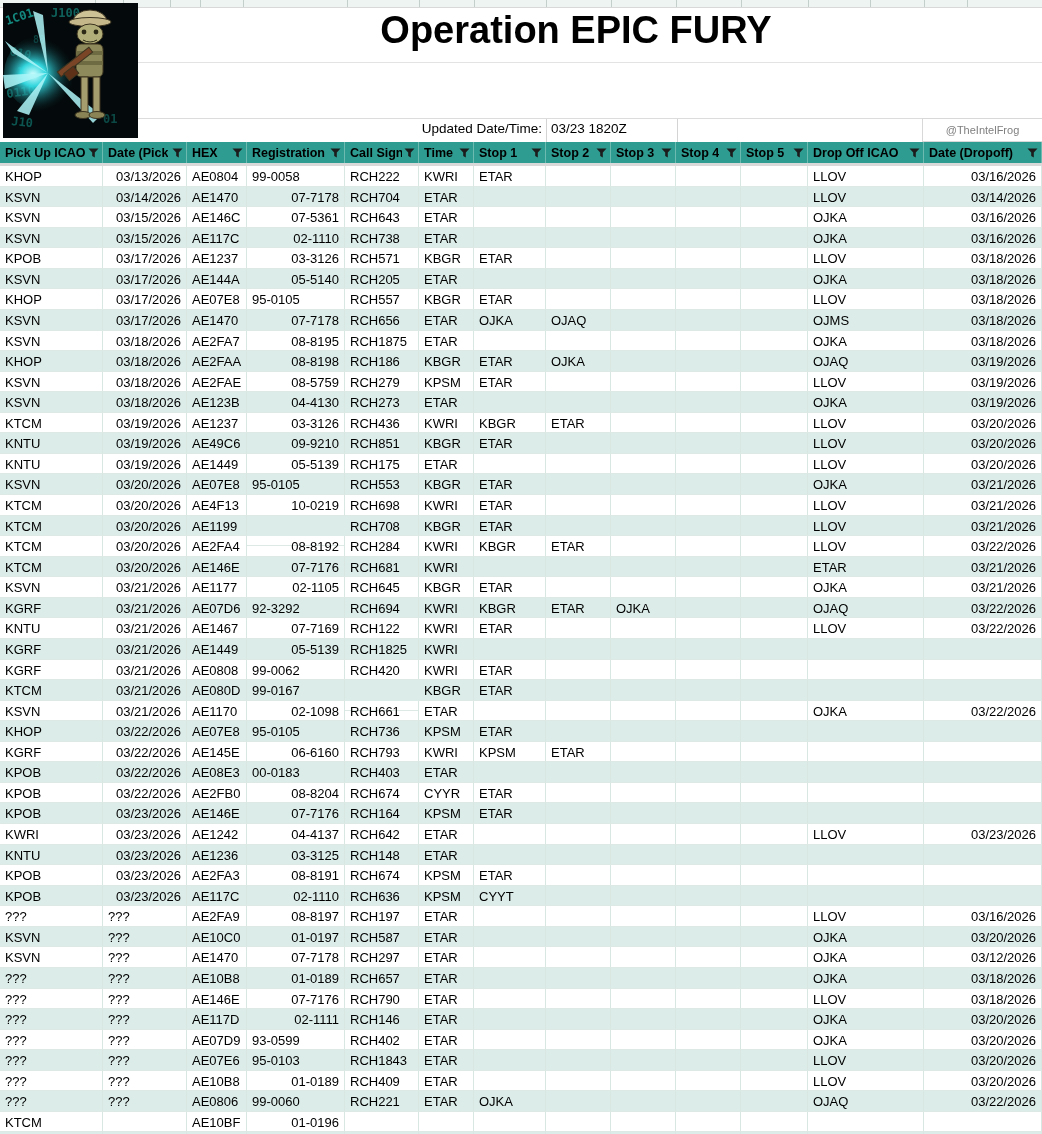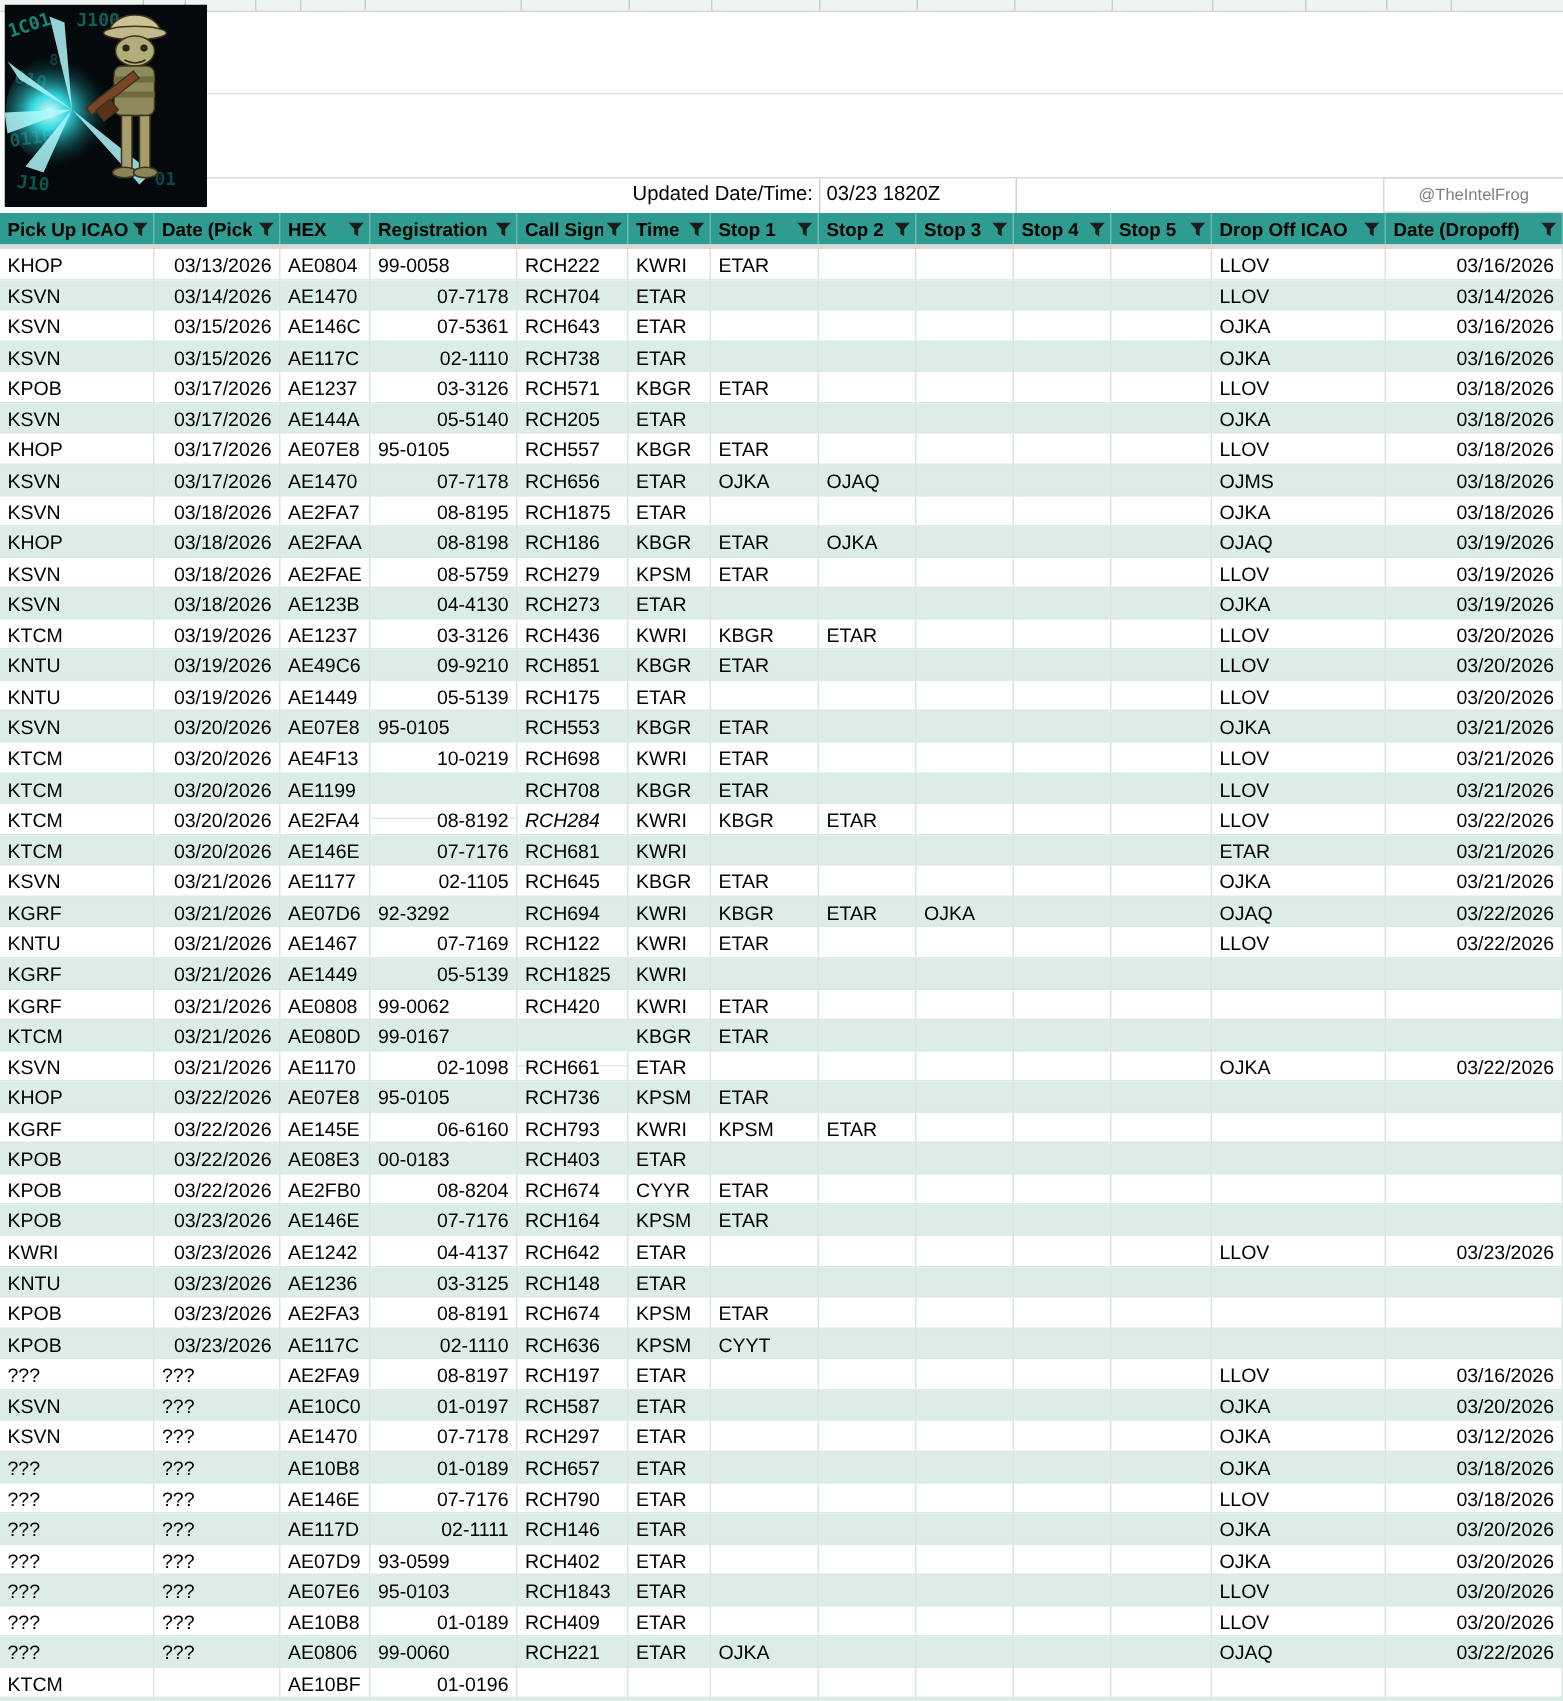--- a/index.html
+++ b/index.html
@@ -105,20 +105,21 @@
       <rect x="73" y="58" width="27" height="4" fill="#6e6a42" stroke="none"></rect>
       <rect x="52" y="56" width="40" height="6" transform="rotate(-38 72 59)" fill="#7a4526"></rect>
       <rect x="62" y="66" width="12" height="9" transform="rotate(-38 68 70)" fill="#5c3118"></rect>
       <rect x="78" y="74" width="7" height="36" fill="#a59d6e"></rect>
       <rect x="90" y="74" width="7" height="36" fill="#a59d6e"></rect>
       <ellipse cx="80" cy="112" rx="8" ry="3.5" fill="#8a8355"></ellipse>
       <ellipse cx="94" cy="112" rx="8" ry="3.5" fill="#8a8355"></ellipse>
     </g>
   </svg>
 
+  <div class="title">Operation EPIC FURY</div>
   <div class="hline" style="left:138px;width:904px;top:62px;"></div>
   <div class="hline" style="left:138px;width:904px;top:118px;background:#dcdcdc;"></div>
 
   <div class="updated-label">Updated Date/Time:</div>
   <div class="updated-value">03/23 1820Z</div>
   <div class="vline" style="left:546px;top:119px;height:23px;"></div>
   <div class="vline" style="left:677px;top:119px;height:23px;"></div>
   <div class="wm-cell">@TheIntelFrog</div>
 
   <div class="table">
@@ -472,21 +473,21 @@
           <div class="cell" style="width: 65px;"></div>
           <div class="cell" style="width: 67px;"></div>
           <div class="cell" style="width: 116px;">LLOV</div>
           <div class="cell r" style="width: 118px;">03/21/2026</div>
         </div>
         <div class="row">
           <div class="cell" style="width: 103px;">KTCM</div>
           <div class="cell r" style="width: 84px;">03/20/2026</div>
           <div class="cell" style="width: 60px;">AE2FA4</div>
           <div class="cell r" style="width: 98px;">08-8192</div>
-          <div class="cell" style="width: 74px; font-style: italic;">RCH284</div>
+          <div class="cell" style="width: 74px;">RCH284</div>
           <div class="cell" style="width: 55px;">KWRI</div>
           <div class="cell" style="width: 72px;">KBGR</div>
           <div class="cell" style="width: 65px;">ETAR</div>
           <div class="cell" style="width: 65px;"></div>
           <div class="cell" style="width: 65px;"></div>
           <div class="cell" style="width: 67px;"></div>
           <div class="cell" style="width: 116px;">LLOV</div>
           <div class="cell r" style="width: 118px;">03/22/2026</div>
         </div>
         <div class="row alt">

